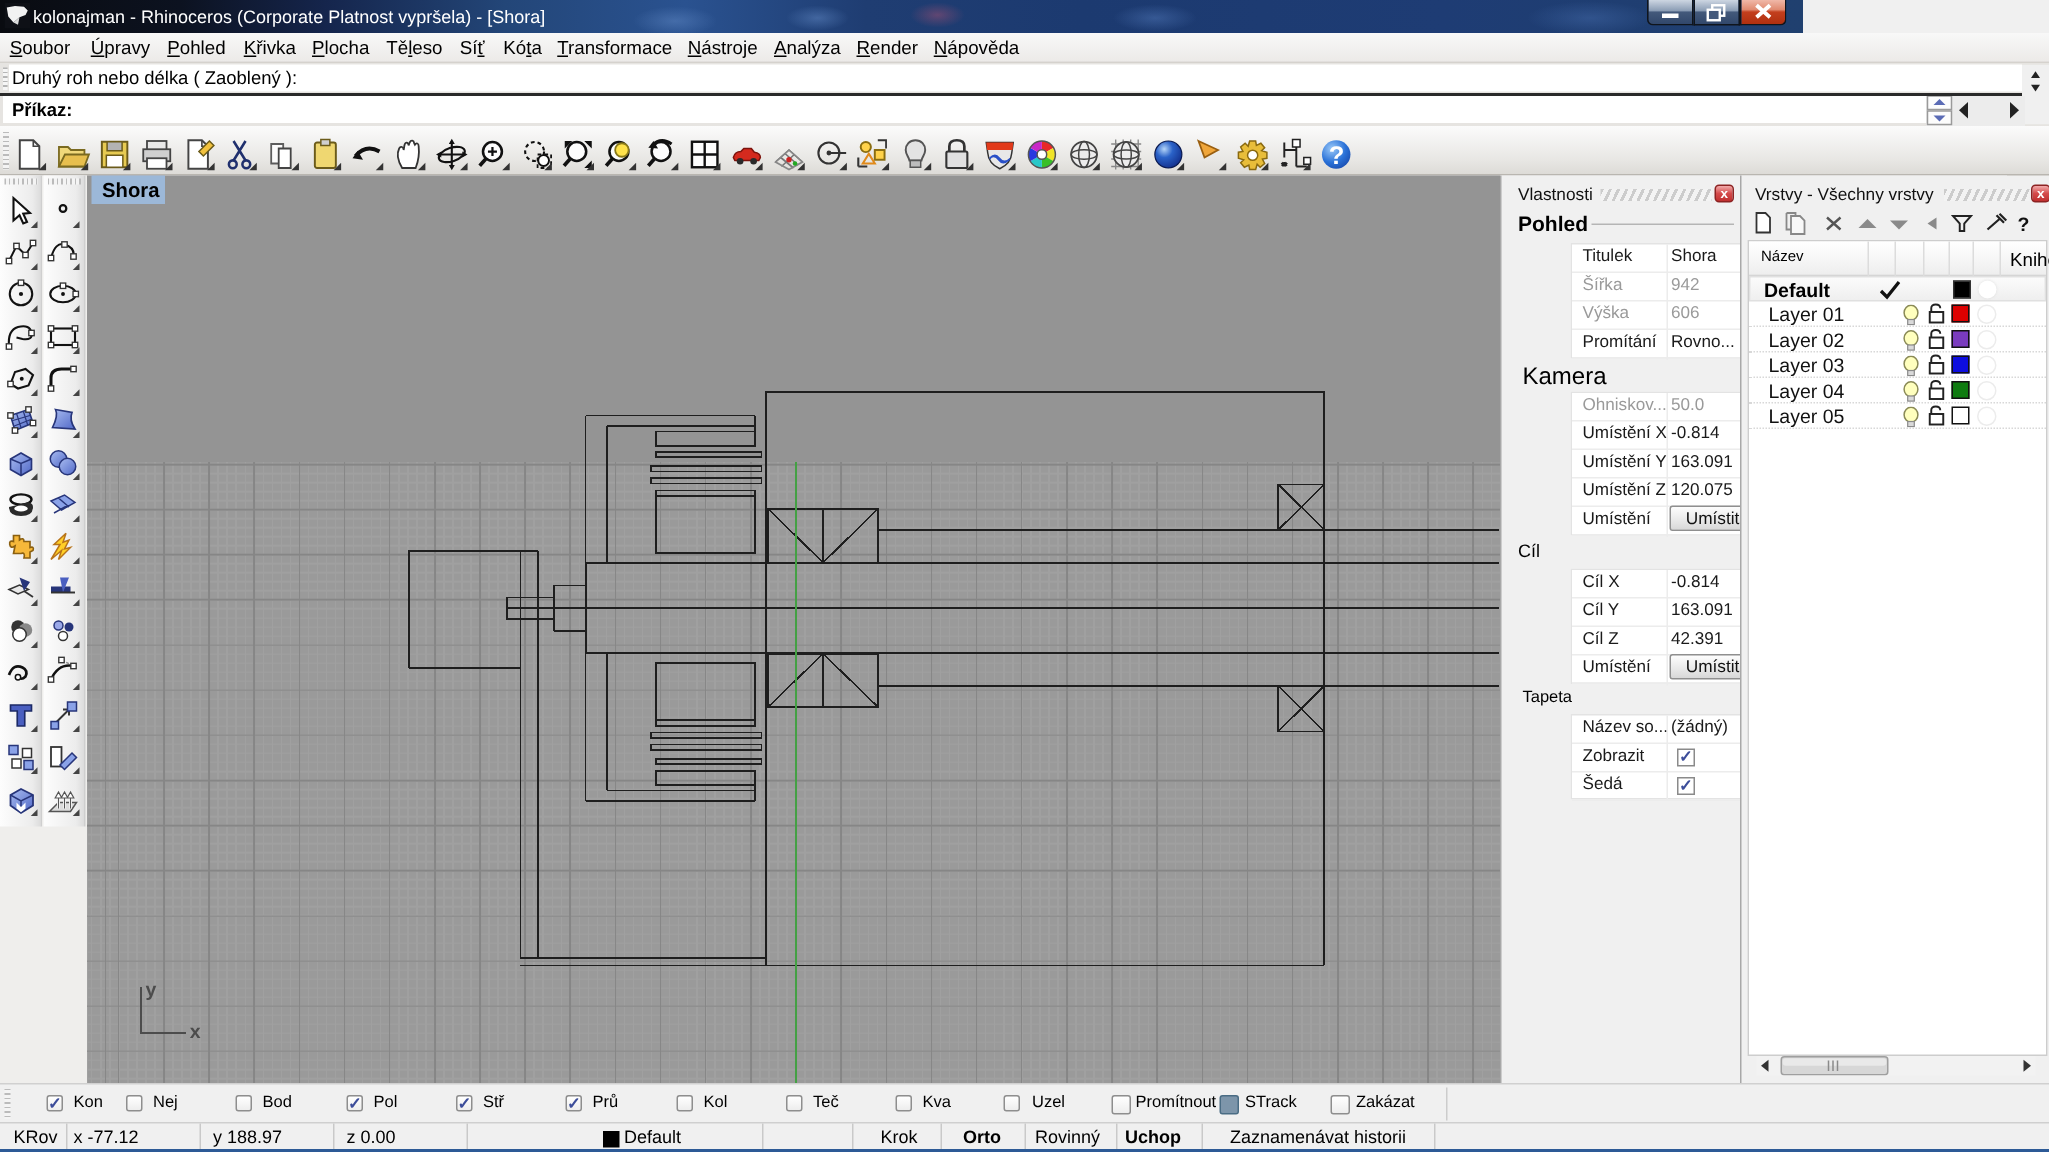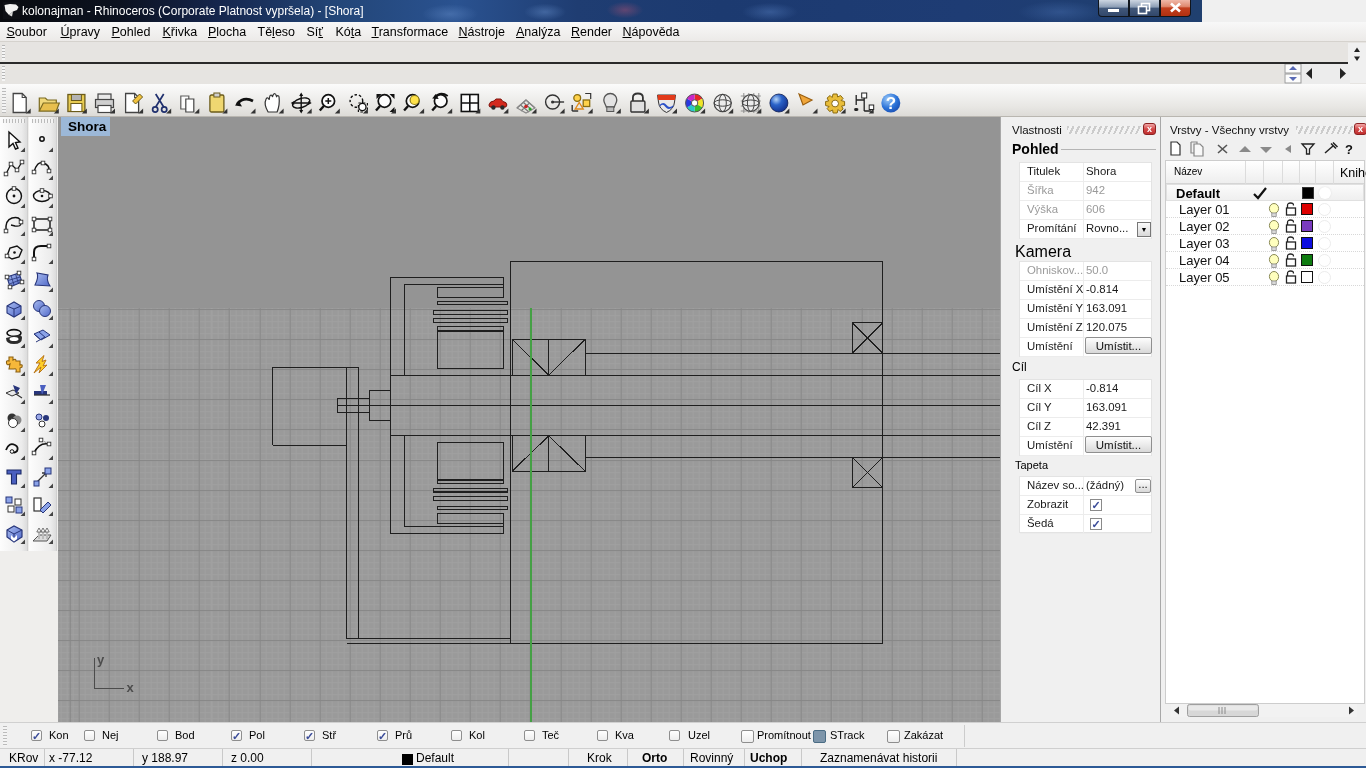--- a/index.html
+++ b/index.html
@@ -44,21 +44,21 @@
 #vptab{left:3px;top:0px;width:49px;height:19px;background:#9cb8d8;color:#000;
  font-weight:bold;font-size:13.5px;padding:2px 0 0 7px;}
 
 #props{left:1000px;top:117px;width:160px;height:605px;background:#f0f0f0;border-left:1px solid #a8a8a8;}
 #layers{left:1160px;top:117px;width:178px;height:605px;background:#f0f0f0;border-left:1px solid #a8a8a8;}
 .phead{font-size:11.5px;color:#111;}
 .hatch{height:8px;background:repeating-linear-gradient(115deg,#cccccc 0 2px,#f3f3f3 2px 5px);}
 .closebtn{width:13px;height:12px;border:1px solid #8c2222;border-radius:3px;
  background:linear-gradient(#f2aaaa,#d44a4a 50%,#c03030);color:#fff;font-size:9px;
  line-height:11px;text-align:center;font-weight:bold;}
-.ptable{background:#fff;border:1px solid #e3e3e3;}
+.ptable{background:#fff;border:1px solid #e3e3e3;margin-left:28px;}
 .prow{position:absolute;left:0;width:100%;border-bottom:1px solid #ececec;font-size:11.4px;}
 .plbl{position:absolute;left:7px;top:2px;color:#1a1a1a;white-space:nowrap;}
 .pval{position:absolute;left:66px;top:2px;color:#1a1a1a;white-space:nowrap;}
 .grey{color:#9a9a9a;}
 .pbtn{position:absolute;border:1px solid #8f8f8f;border-radius:2px;
  background:linear-gradient(#fdfdfd,#e8e8e8 60%,#d8d8d8);font-size:11.5px;text-align:center;color:#111;}
 .chk{width:12px;height:12px;border:1px solid #8a8a8a;background:#fff;
  color:#3c4d9a;font-size:11px;line-height:11px;font-weight:bold;text-align:center;}
 
 #osnap{left:0;top:722px;width:1366px;height:26px;background:#f0f0f0;border-top:1px solid #d0d0d0;font-size:11px;}
@@ -113,21 +113,23 @@
  <span style="left:371.5px"><u>T</u>ransformace</span>
  <span style="left:458.5px"><u>N</u>ástroje</span>
  <span style="left:516px"><u>A</u>nalýza</span>
  <span style="left:571px"><u>R</u>ender</span>
  <span style="left:622.5px"><u>N</u>ápověda</span>
 </div>
 
 <div id="cmdarea" class="abs">
  <div class="abs" style="left:2px;top:3px;width:3px;height:15px;background:repeating-linear-gradient(#b5b5b5 0 1px,#f6f6f6 1px 3px)"></div>
  <div class="abs" style="left:2px;top:24px;width:3px;height:15px;background:repeating-linear-gradient(#b5b5b5 0 1px,#f6f6f6 1px 3px)"></div>
+ <div class="cmdrow abs" style="top:1px;left:6px;width:1342px;padding-left:2px">Druhý roh nebo délka ( Zaoblený ):</div>
  <div id="cmddiv" class="abs"></div>
+ <div class="cmdrow abs" style="top:22px;font-weight:bold">Příkaz:</div>
  <svg class="abs" style="left:1348px;top:1px" width="18" height="40" viewBox="0 0 18 40">
   <rect x="0" y="0" width="18" height="40" fill="#f0f0f0"></rect>
   <path d="M6 9 L9 4.5 L12 9 Z" fill="#222"></path>
   <path d="M6 13.5 L12 13.5 L9 18 Z" fill="#222"></path>
  </svg>
  <svg class="abs" style="left:1284px;top:22px" width="66" height="20" viewBox="0 0 66 20">
   <rect x="0" y="0" width="66" height="20" fill="#ececec"></rect>
   <rect x="1" y="0" width="16" height="9" fill="#fcfcfc" stroke="#9a9a9a"></rect>
   <rect x="1" y="10" width="16" height="9" fill="#fcfcfc" stroke="#9a9a9a"></rect>
   <path d="M5 6 L9 2 L13 6 Z" fill="#5a6bb5"></path>

